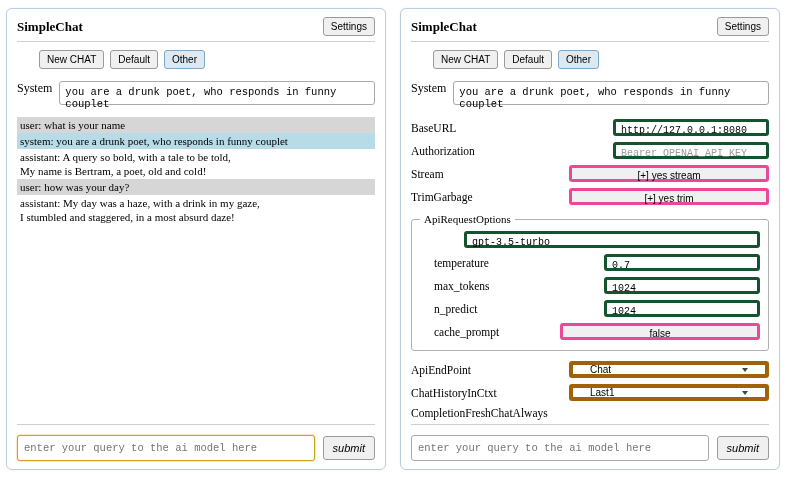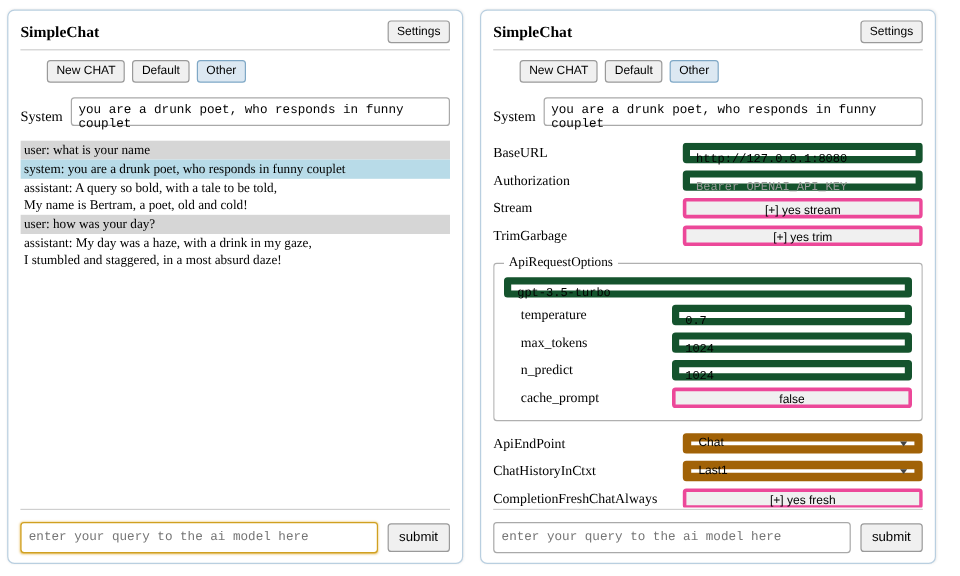--- a/index.html
+++ b/index.html
@@ -66,21 +66,21 @@
   .toolbar {
     display: flex;
     gap: 6px;
     margin-top: 8px;
     align-items: center;
     margin-left: 22px;
   }
   
   .sysrow {
     display: flex;
-    align-items: flex-end;
+    align-items: flex-start;
     gap: 7px;
     margin-top: 12px;
   }
   .sys-label {
     font-family: "Liberation Serif", serif;
     font-size: 12px;
   }
   .sys-input {
     flex: 1;
     font-family: "Liberation Mono", monospace;
@@ -133,20 +133,21 @@
     border: 1px solid #d0a020;
     box-shadow: 0 0 2px #e0b040;
   }
   .submit-btn {
     font-size: 11px;
     padding: 5px 9px;
     background: #f0f0f0;
     border: 1px solid #9a9a9a;
     border-radius: 3px;
     cursor: pointer;
+    font-style: italic;
   }
   
   .settings {
     margin-top: 14px;
     flex: 1;
     overflow: hidden;
   }
   .srow {
     display: flex;
     align-items: center;
@@ -154,53 +155,54 @@
   }
   .slabel {
     width: 158px;
     font-family: "Liberation Serif", serif;
     font-size: 11.5px;
     flex: none;
   }
   .sfield {
     flex: 1;
     height: 17px;
-    border: 6px solid #14532d;
+    border: 3px solid #14532d;
     border-radius: 3px;
     background: #fff;
     font-family: "Liberation Mono", monospace;
     font-size: 10px;
     padding: 1px 5px;
     box-sizing: border-box;
     line-height: 15px;
     color: #000;
+    margin-left: 44px;
   }
   .sfield.placeholder { color: #9a9a9a; }
   .sbtn {
     flex: 1;
     height: 17px;
     border: 3px solid #ec4899;
     border-radius: 3px;
     background: #f0f0f0;
     font-family: "Liberation Sans", sans-serif;
     font-size: 10px;
     text-align: center;
     line-height: 15px;
     cursor: pointer;
     box-sizing: border-box;
   }
   .sselect {
     flex: 1;
     height: 17px;
-    border: 7px solid #a16207;
+    border: 4px solid #a16207;
     border-radius: 3px;
     background: #fff;
     font-family: "Liberation Sans", sans-serif;
     font-size: 10px;
-    padding: 0 6px;
+    padding: 0 17px;
     box-sizing: border-box;
     line-height: 15px;
     display: flex;
     align-items: center;
     justify-content: space-between;
     cursor: pointer;
   }
   .caret {
     width: 0; height: 0;
     border-left: 3.5px solid transparent;
@@ -336,21 +338,20 @@
       <div class="srow">
         <div class="slabel">ChatHistoryInCtxt</div>
         <div class="sselect">
           <span>Last1</span>
           <span class="caret"></span>
         </div>
       </div>
 
       <div class="srow">
         <div class="slabel">CompletionFreshChatAlways</div>
-        <div class="sbtn">[+] yes fresh</div>
       </div>
 
     </div>
 
     <div class="queryrow">
       <input class="query-input" type="text" placeholder="enter your query to the ai model here" style="">
       <button class="submit-btn">submit</button>
     </div>
   </div>
 

